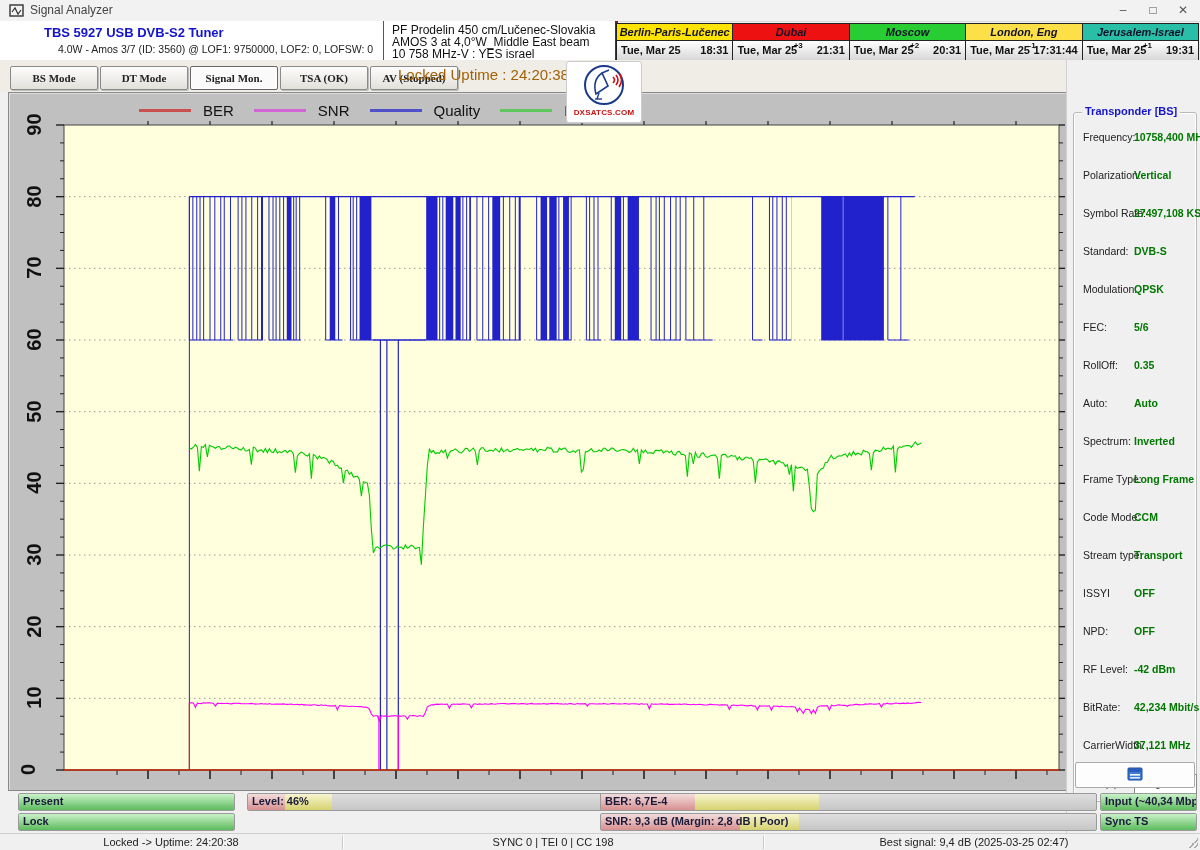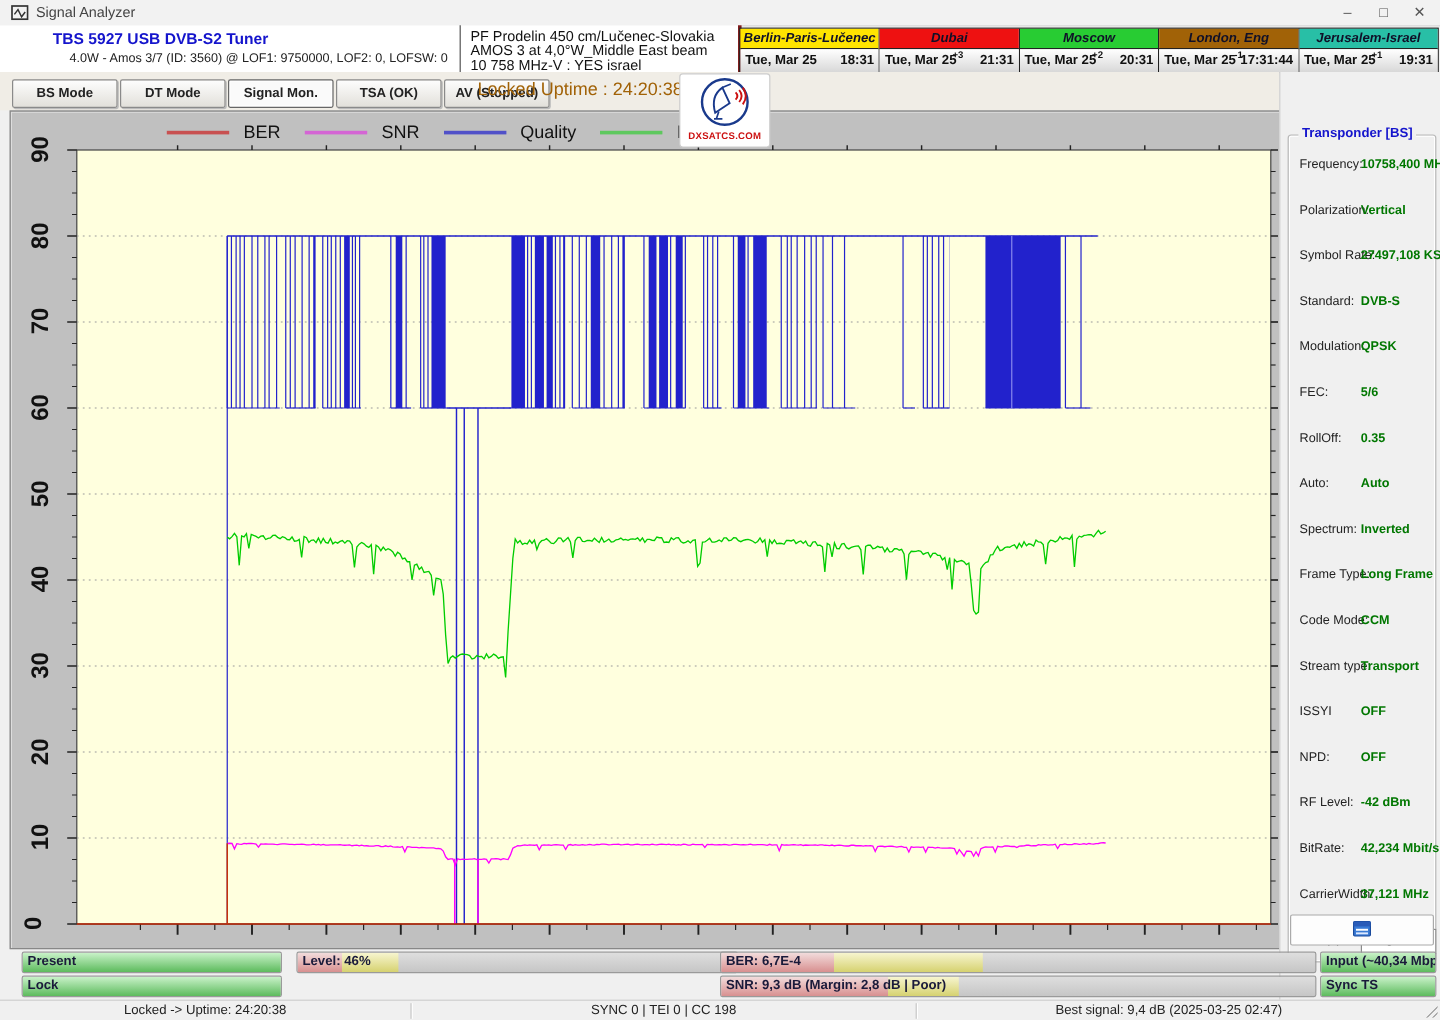--- a/index.html
+++ b/index.html
@@ -31,21 +31,21 @@
               font-style:italic;color:#101028;border-bottom:1px solid #222;overflow:hidden;white-space:nowrap;}
   .clock-body{flex:1;background:linear-gradient(#ffffff,#d8d8d8);position:relative;font-size:11px;font-weight:bold;color:#111;}
   .clock-date{position:absolute;left:4px;top:3px;}
   .clock-off{position:absolute;right:46px;top:0px;font-size:8px;}
   .clock-time{position:absolute;right:4px;top:3px;}
 
   
   #tabrow{left:0;top:60px;width:1066px;height:32px;background:#f0ede6;}
   .tab{position:absolute;top:6px;height:22px;background:linear-gradient(#fdfdfd,#e2e0da);
        border:1px solid #8a8a8a;border-radius:2px;font-size:11px;font-weight:bold;color:#222;
-       text-align:center;line-height:22px;box-shadow:1px 1px 0 #bbb;cursor:default;}
+       text-align:center;line-height:22px;box-shadow:1px 1px 0 #bbb;cursor:default;font-family:Liberation Serif, serif;}
   .tab.active{background:#fafafa;border:1px solid #666;font-weight:bold;box-shadow:inset 0 0 0 1px #fff;}
   #locked-uptime{position:absolute;left:398px;top:66px;font-size:15px;color:#a16207;}
 
   
   #logo{left:566px;top:61px;width:74px;height:60px;background:#fff;border:1px solid #ccc;border-radius:3px;
         text-align:center;z-index:30;}
   #logo .emb{margin-top:2px;}
   #logo .logo-text{font-size:8px;font-weight:bold;color:#cc1111;letter-spacing:0.2px;margin-top:-2px;}
 
   
@@ -139,21 +139,21 @@
     </div>
     <div class="clock">
       <div class="clock-head" style="background:#28cc33">Moscow</div>
     <div class="clock-body">
       <span class="clock-date">Tue, Mar 25</span>
       <span class="clock-off">+2</span>
       <span class="clock-time">20:31</span>
     </div>
     </div>
     <div class="clock">
-      <div class="clock-head" style="background:#a16207">London, Eng</div>
+      <div class="clock-head" style="background:#fde047">London, Eng</div>
     <div class="clock-body">
       <span class="clock-date">Tue, Mar 25</span>
       <span class="clock-off">-1</span>
       <span class="clock-time">17:31:44</span>
     </div>
     </div>
     <div class="clock">
       <div class="clock-head" style="background:#28bfa6">Jerusalem-Israel</div>
     <div class="clock-body">
       <span class="clock-date">Tue, Mar 25</span>

